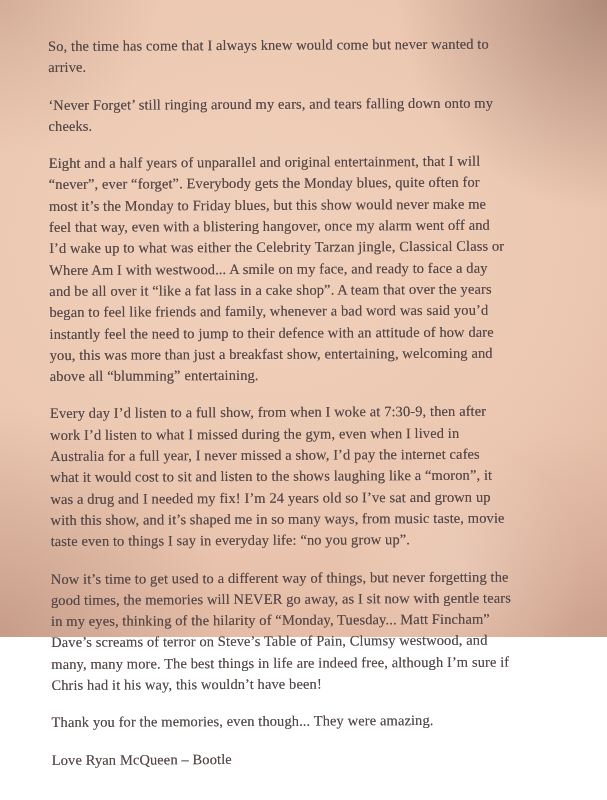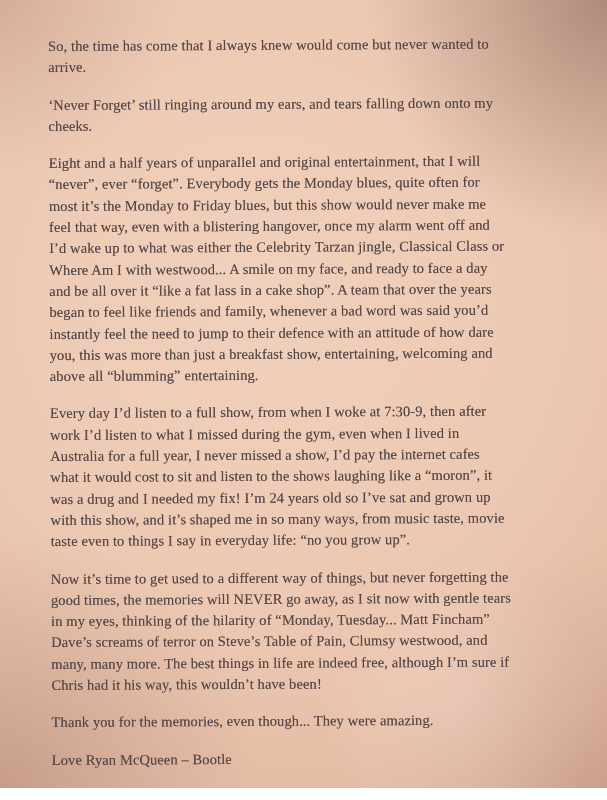--- a/index.html
+++ b/index.html
@@ -8,21 +8,21 @@
   }
   body {
     width: 607px;
     height: 800px;
     overflow: hidden;
     font-family: "Liberation Serif", serif;
   }
   .photo {
     position: relative;
     width: 607px;
-    height: 788px;
+    height: 637px;
     
     background:
       radial-gradient(circle at 100% 0%,   var(--corner-shadow) 0%, rgba(61,31,26,0) 24%),
       radial-gradient(circle at 0% 0%,     rgba(88,48,38,0.14) 0%, rgba(88,48,38,0) 18%),
       radial-gradient(circle at 0% 100%,   rgba(88,48,38,0.20) 0%, rgba(88,48,38,0) 26%),
       radial-gradient(circle at 100% 100%, rgba(88,48,38,0.14) 0%, rgba(88,48,38,0) 24%),
       radial-gradient(circle at 76% 89%,   var(--sheen) 0%, rgba(255,238,226,0) 17%),
       radial-gradient(120% 95% at 42% 38%, var(--paper-light) 0%, var(--paper) 42%, var(--paper-mid) 72%, var(--paper-edge) 100%);
   }
   .page {

